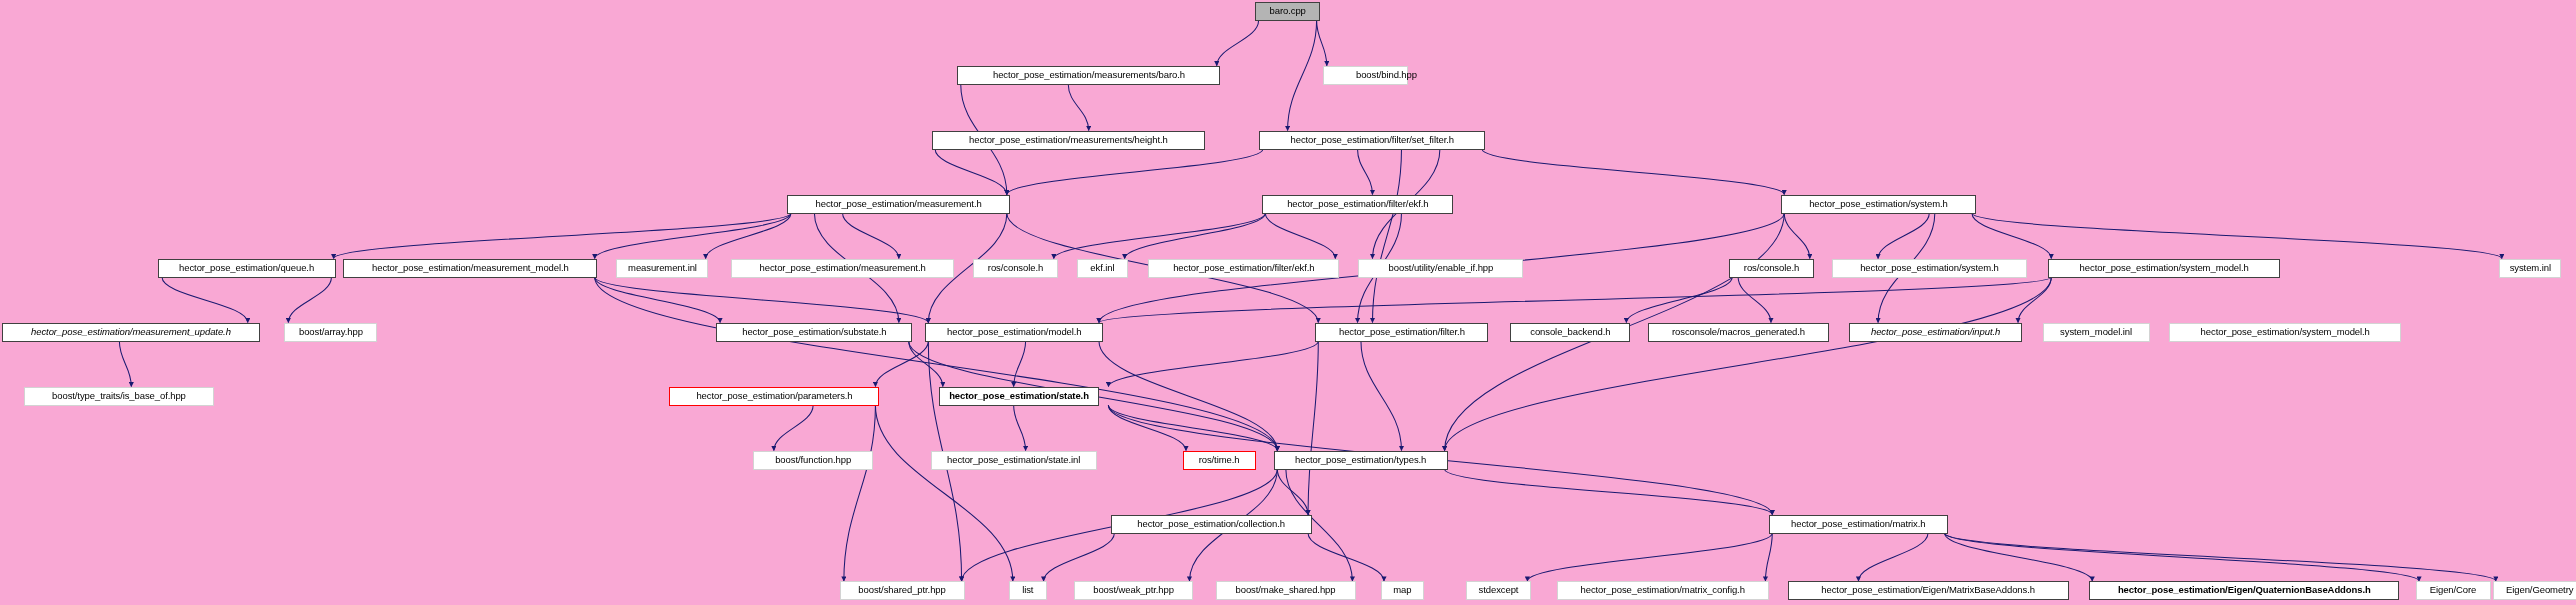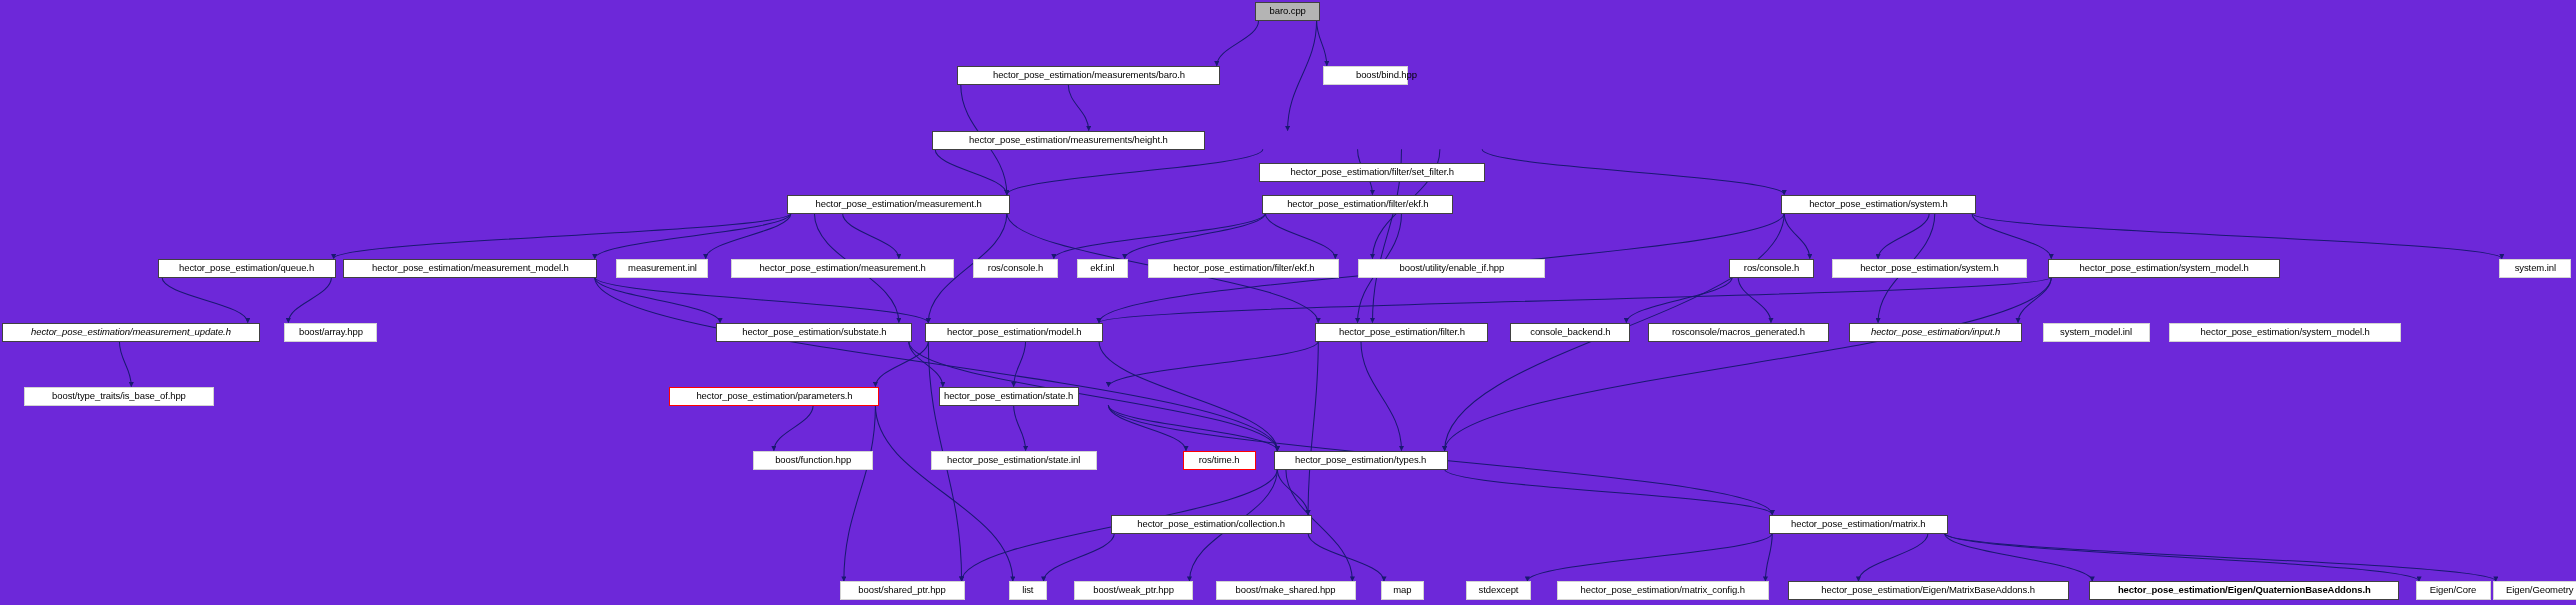--- a/index.html
+++ b/index.html
@@ -5,21 +5,21 @@
 <style>
   html, body {
     margin: 0;
     padding: 0;
     background: #ffffff;
   }
   #graph {
     position: relative;
     width: 2576px;
     height: 605px;
-    background: #6d28d9;
+    background: #f9a8d4;
     font-family: "Liberation Sans", sans-serif;
     overflow: hidden;
   }
   #edges {
     position: absolute;
     left: 0;
     top: 0;
     width: 2576px;
     height: 605px;
     pointer-events: none;
@@ -142,21 +142,21 @@
       </div>
       <div class="node solid" style="left: 957px; top: 66px; width: 263px;">
         <span class="label">hector_pose_estimation/measurements/baro.h</span>
       </div>
       <div class="node light" style="left: 1323px; top: 66px; width: 85px; padding-left: 47px;">
         <span class="label">boost/bind.hpp</span>
       </div>
       <div class="node solid" style="left: 932px; top: 131px; width: 273px;">
         <span class="label">hector_pose_estimation/measurements/height.h</span>
       </div>
-      <div class="node solid" style="left: 1259px; top: 131px; width: 226px; margin-top: 32px;">
+      <div class="node solid" style="left: 1259px; top: 131px; width: 226px;">
         <span class="label">hector_pose_estimation/filter/set_filter.h</span>
       </div>
       <div class="node solid" style="left: 787px; top: 195px; width: 223px;">
         <span class="label">hector_pose_estimation/measurement.h</span>
       </div>
       <div class="node solid" style="left: 1262px; top: 195px; width: 191px;">
         <span class="label">hector_pose_estimation/filter/ekf.h</span>
       </div>
       <div class="node solid" style="left: 1781px; top: 195px; width: 195px;">
         <span class="label">hector_pose_estimation/system.h</span>
@@ -175,33 +175,33 @@
       </div>
       <div class="node light" style="left: 973px; top: 259px; width: 85px;">
         <span class="label">ros/console.h</span>
       </div>
       <div class="node light" style="left: 1077px; top: 259px; width: 51px;">
         <span class="label">ekf.inl</span>
       </div>
       <div class="node light" style="left: 1148px; top: 259px; width: 191px;">
         <span class="label">hector_pose_estimation/filter/ekf.h</span>
       </div>
-      <div class="node light" style="left: 1358px; top: 259px; width: 187px;">
+      <div class="node light" style="left: 1358px; top: 259px; width: 165px;">
         <span class="label">boost/utility/enable_if.hpp</span>
       </div>
       <div class="node solid" style="left: 1729px; top: 259px; width: 85px;">
         <span class="label">ros/console.h</span>
       </div>
       <div class="node light" style="left: 1832px; top: 259px; width: 195px;">
         <span class="label">hector_pose_estimation/system.h</span>
       </div>
       <div class="node solid" style="left: 2048px; top: 259px; width: 232px;">
         <span class="label">hector_pose_estimation/system_model.h</span>
       </div>
-      <div class="node light" style="left: 2499px; top: 259px; width: 72px;">
+      <div class="node light" style="left: 2499px; top: 259px; width: 62px;">
         <span class="label">system.inl</span>
       </div>
       <div class="node solid" style="left: 1.7px; top: 323px; width: 258px; font-style: italic;">
         <span class="label">hector_pose_estimation/measurement_update.h</span>
       </div>
       <div class="node light" style="left: 284px; top: 323px; width: 93px;">
         <span class="label">boost/array.hpp</span>
       </div>
       <div class="node solid" style="left: 716px; top: 323px; width: 196px;">
         <span class="label">hector_pose_estimation/substate.h</span>
@@ -226,21 +226,21 @@
       </div>
       <div class="node light" style="left: 2169px; top: 323px; width: 232px;">
         <span class="label">hector_pose_estimation/system_model.h</span>
       </div>
       <div class="node light" style="left: 24px; top: 387px; width: 190px;">
         <span class="label">boost/type_traits/is_base_of.hpp</span>
       </div>
       <div class="node red solid" style="left: 669px; top: 387px; width: 210px;">
         <span class="label">hector_pose_estimation/parameters.h</span>
       </div>
-      <div class="node solid" style="left: 939px; top: 387px; width: 140px;">
+      <div class="node solid" style="left: 939px; top: 387px; width: 160px; font-weight: bold;">
         <span class="label">hector_pose_estimation/state.h</span>
       </div>
       <div class="node light" style="left: 753px; top: 451px; width: 120px;">
         <span class="label">boost/function.hpp</span>
       </div>
       <div class="node light" style="left: 931px; top: 451px; width: 166px;">
         <span class="label">hector_pose_estimation/state.inl</span>
       </div>
       <div class="node red solid" style="left: 1183px; top: 451px; width: 73px;">
         <span class="label">ros/time.h</span>

